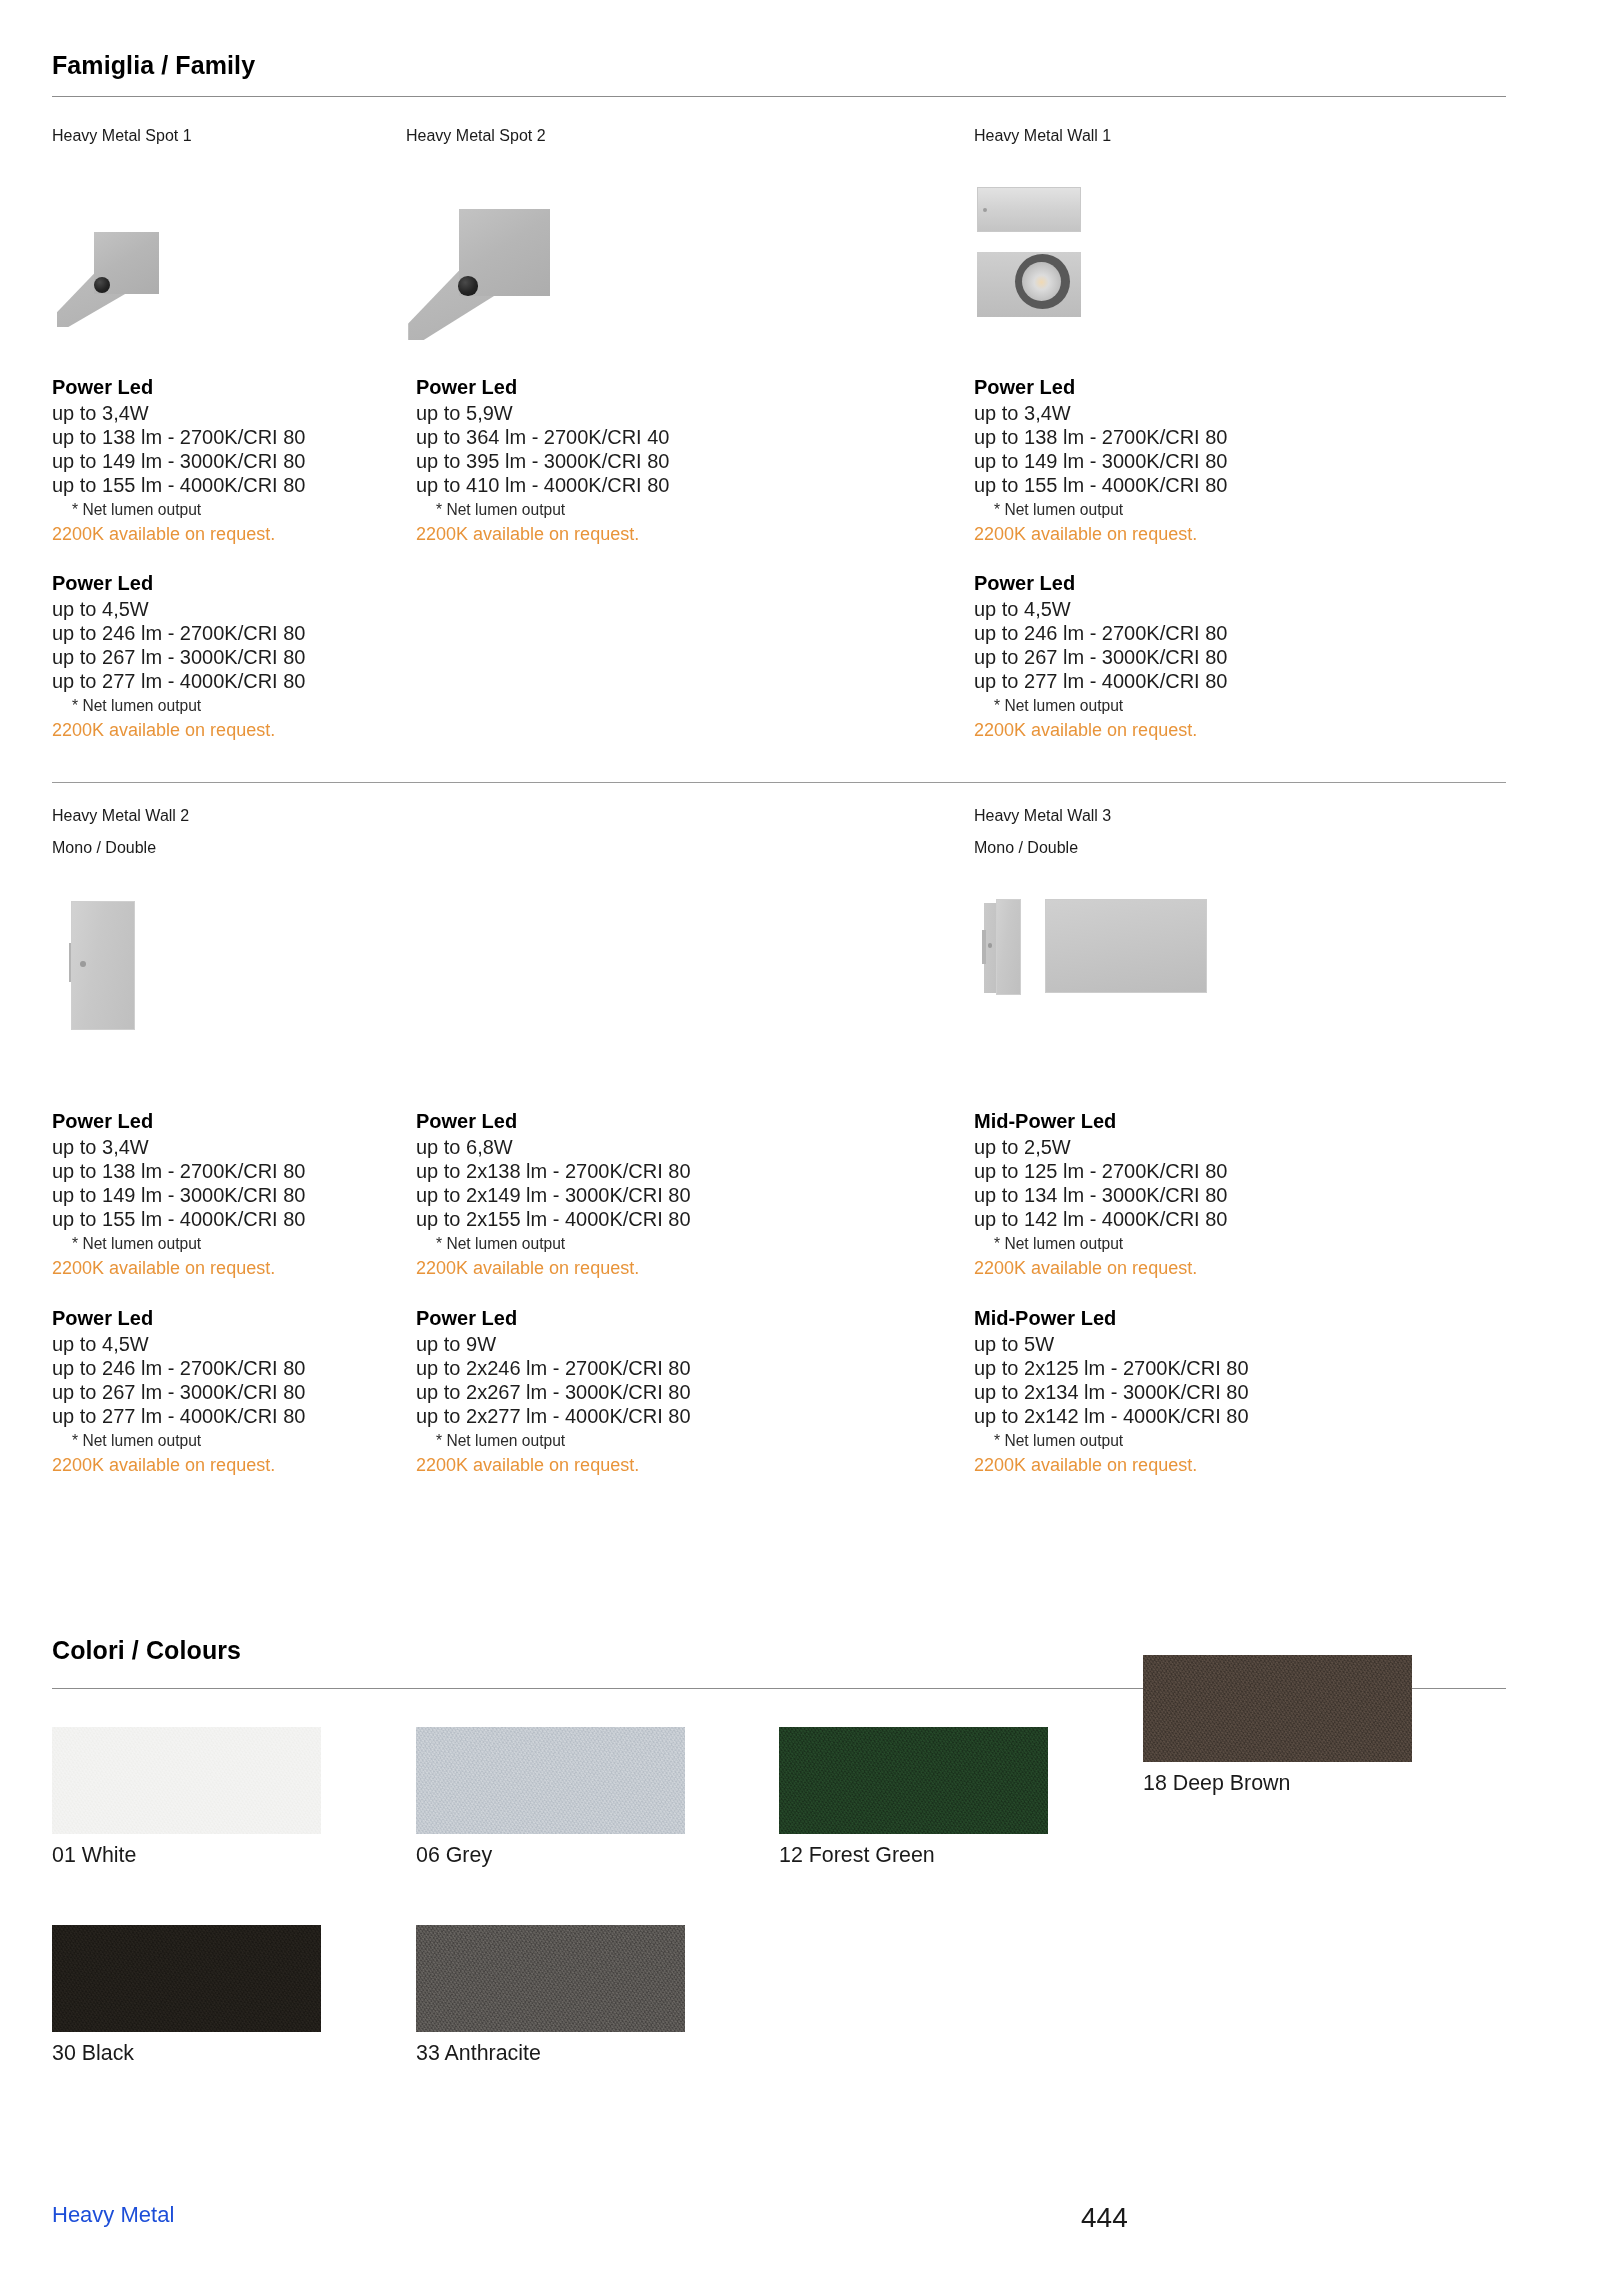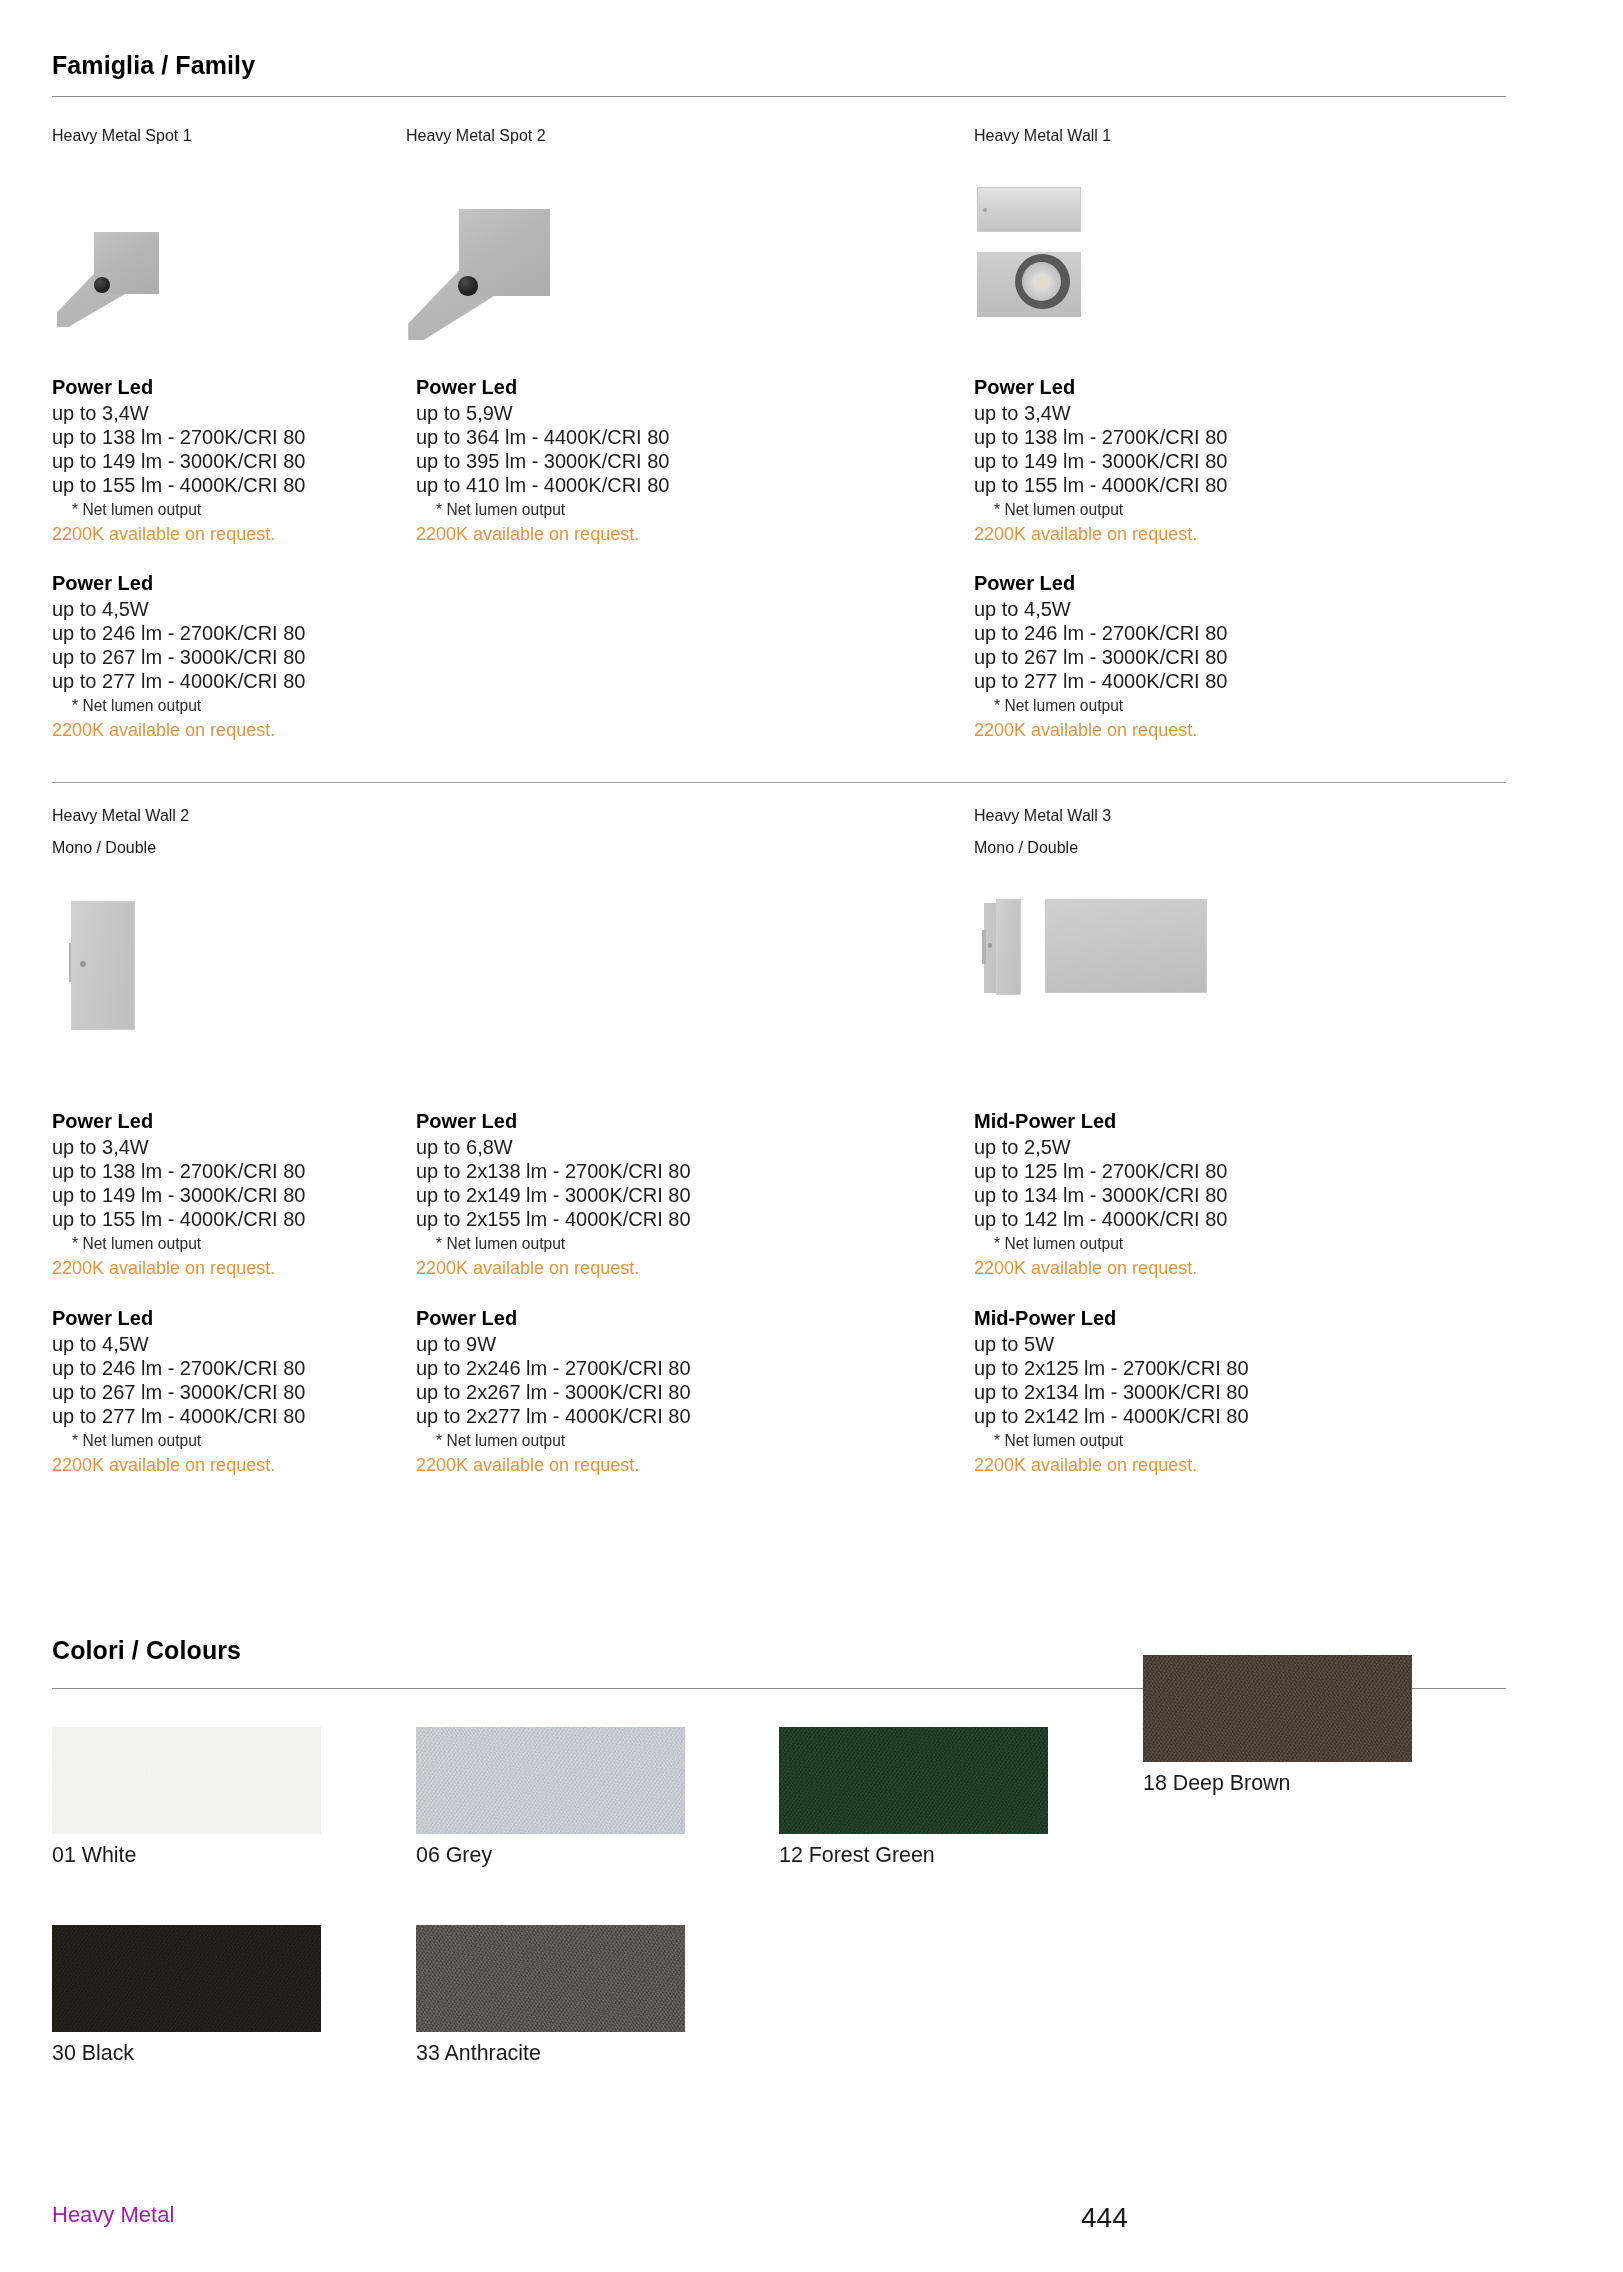--- a/index.html
+++ b/index.html
@@ -181,21 +181,21 @@
     left: 0;
     font-size: 21.4px;
     color: #1a1a1a;
     white-space: nowrap;
   }
 
   
   .footer-left {
     position: absolute;
     font-size: 22px;
-    color: #a21caf;
+    color: #1d4ed8;
   }
   .footer-page {
     position: absolute;
     font-size: 28px;
     color: #1a1a1a;
   }
 </style>
 </head>
 <body>
 
@@ -247,21 +247,21 @@
     <div class="spec-line">up to 246 lm - 2700K/CRI 80</div>
     <div class="spec-line">up to 267 lm - 3000K/CRI 80</div>
     <div class="spec-line">up to 277 lm - 4000K/CRI 80</div>
     <div class="spec-note">* Net lumen output</div>
     <div class="spec-request" style="color: rgb(232, 148, 58);">2200K available on request.</div>
   </div>
 
   <div class="spec-block" style="left:416px; top:375px;">
     <div class="spec-head">Power Led</div>
     <div class="spec-line">up to 5,9W</div>
-    <div class="spec-line">up to 364 lm - 4400K/CRI 80</div>
+    <div class="spec-line">up to 364 lm - 2700K/CRI 40</div>
     <div class="spec-line">up to 395 lm - 3000K/CRI 80</div>
     <div class="spec-line">up to 410 lm - 4000K/CRI 80</div>
     <div class="spec-note">* Net lumen output</div>
     <div class="spec-request" style="color: rgb(232, 148, 58);">2200K available on request.</div>
   </div>
 
   <div class="spec-block" style="left:974px; top:375px;">
     <div class="spec-head">Power Led</div>
     <div class="spec-line">up to 3,4W</div>
     <div class="spec-line">up to 138 lm - 2700K/CRI 80</div>

